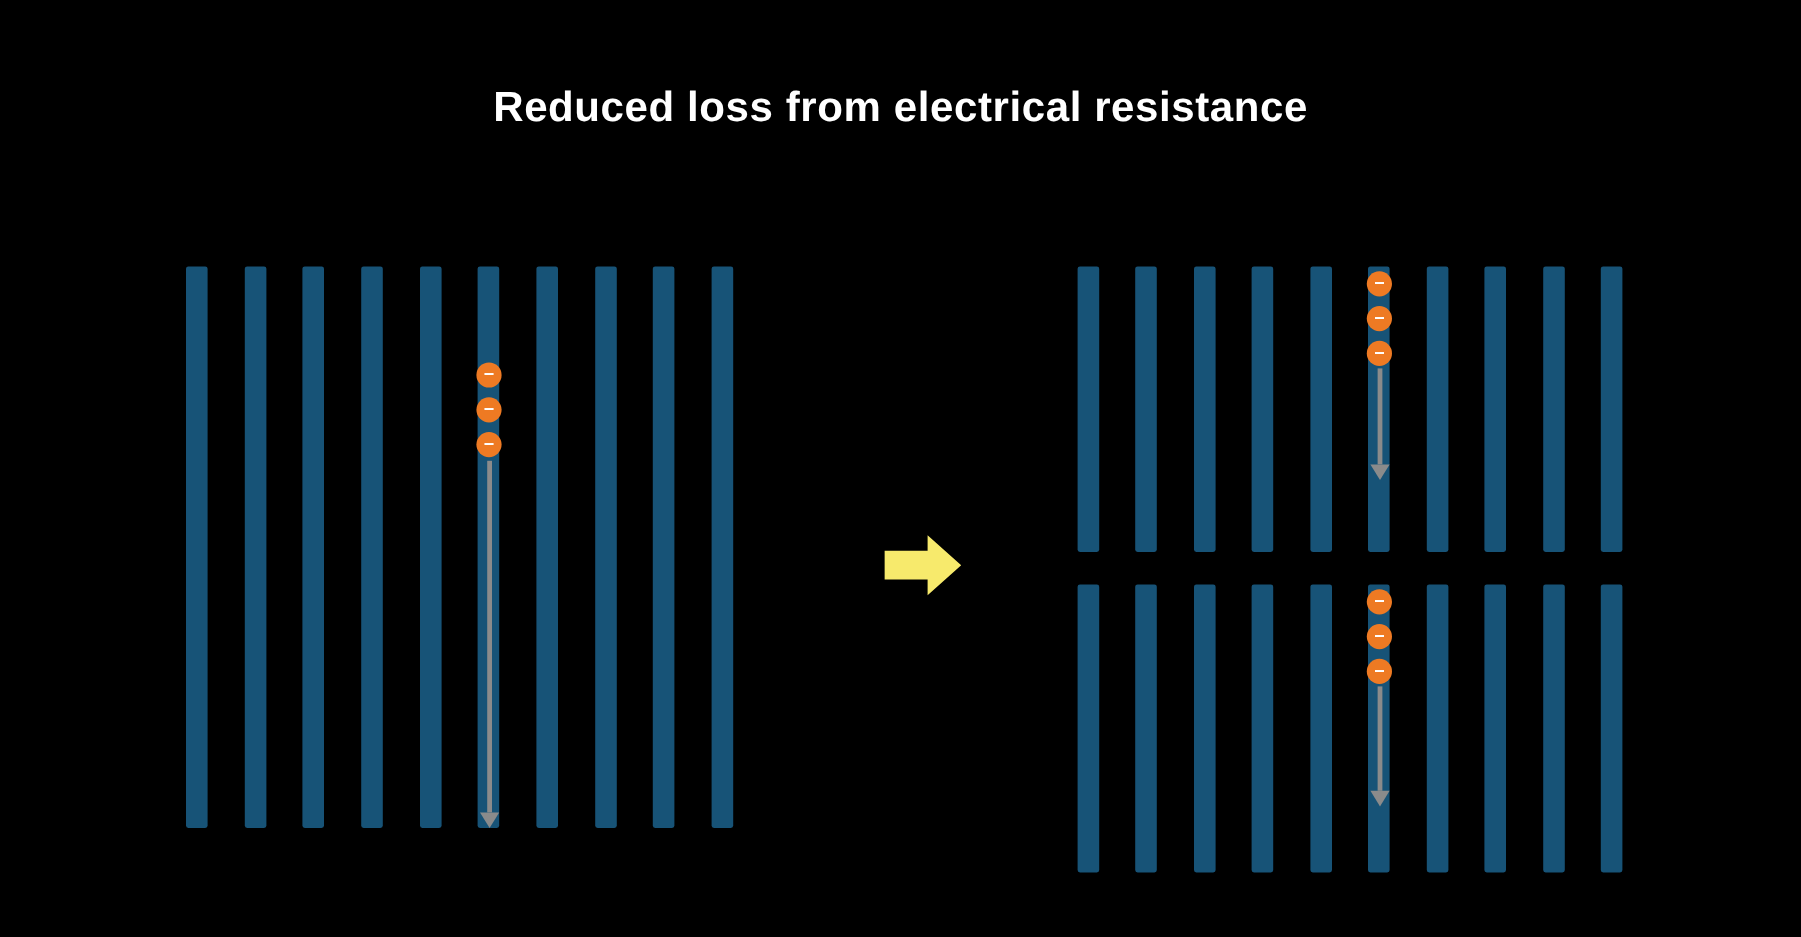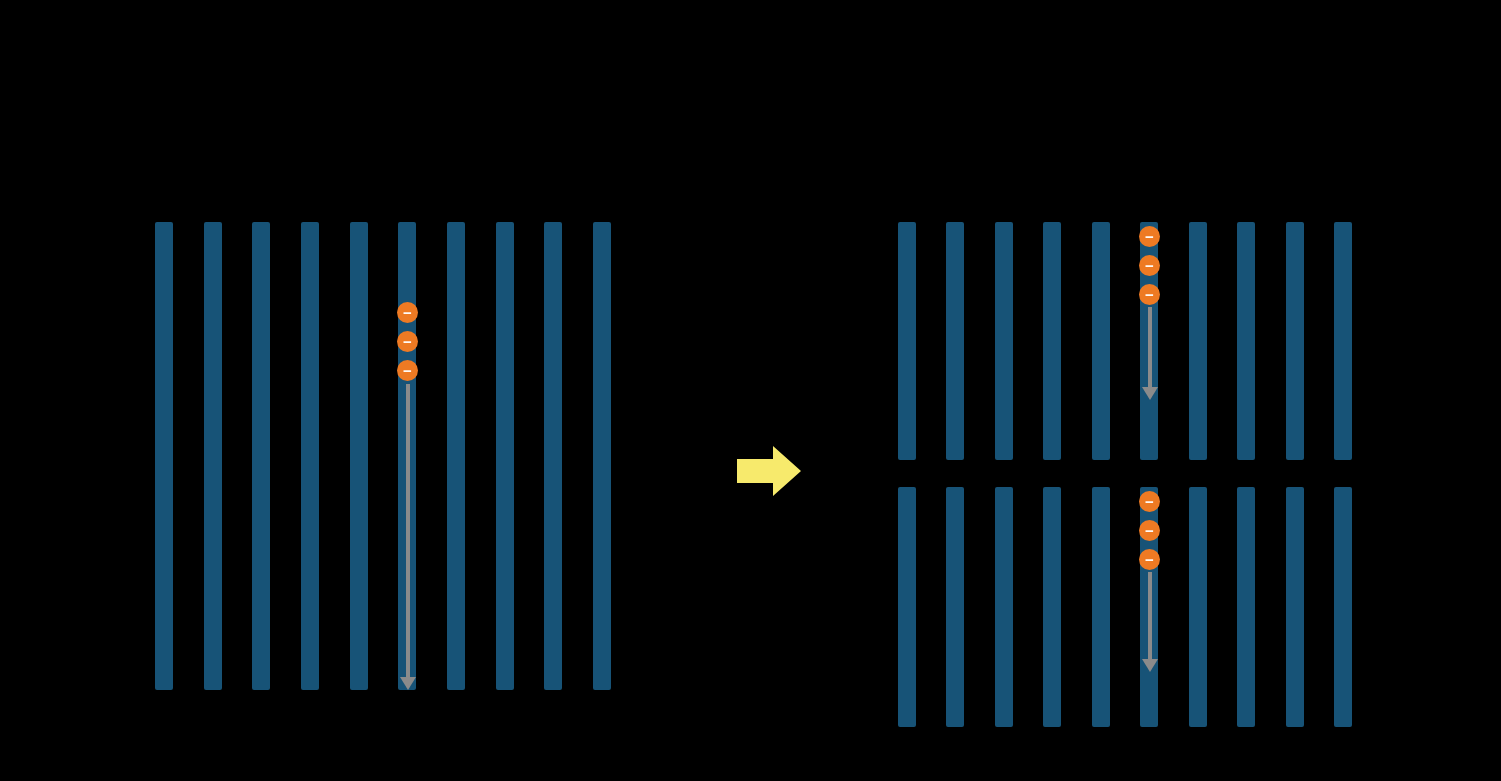--- a/index.html
+++ b/index.html
@@ -83,20 +83,21 @@
     left:737px;top:444px;
     width:66px;height:54px;
   }
   .transition polygon{fill:var(--transition_arrow);}
 </style>
 </head>
 <body>
 
 <div class="canvas">
 
+  <h1 class="title">Reduced loss from electrical resistance</h1>
 
   <div class="panel panel-left">
     <div class="bars-row">
         <div class="bar"></div>
         <div class="bar"></div>
         <div class="bar"></div>
         <div class="bar"></div>
         <div class="bar"></div>
         <div class="bar"></div>
         <div class="bar"></div>

